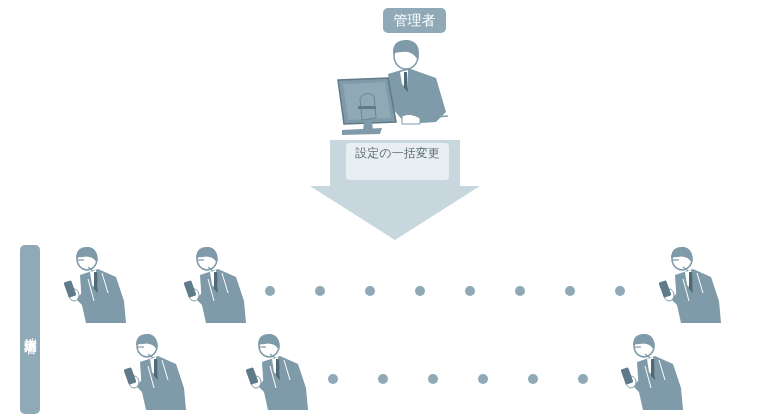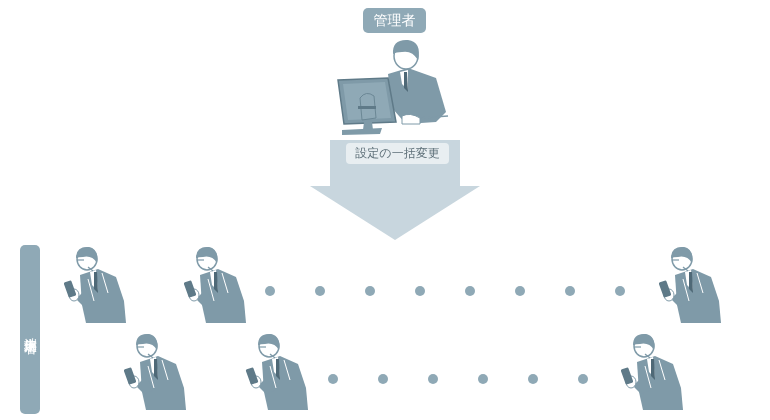--- a/index.html
+++ b/index.html
@@ -1,25 +1,25 @@
 <!DOCTYPE html>
 <html><head>
 <meta charset="utf-8">
 <style>
   html, body { margin: 0; padding: 0; background: #ffffff; }
   body { width: 770px; height: 420px; position: relative; overflow: hidden; font-family: "DejaVu Sans", sans-serif; }
   .abs { position: absolute; }
   .label-admin {
-    left: 363px; top: 8px; width: 63px; height: 25px;
+    left: 383px; top: 8px; width: 63px; height: 25px;
     background: #8fa9b6; border-radius: 5px; color: #fff;
     font-size: 14px; line-height: 25px; text-align: center;
   }
   .arrow { left: 310px; top: 140px; width: 170px; height: 100px; }
   .arrow-label {
-    left: 346px; top: 143px; width: 103px; height: 21px;
+    left: 346px; top: 143px; width: 103px; height: 37px;
     background: #e8eef1; border-radius: 4px; color: #5d6f78;
     font-size: 12px; line-height: 21px; text-align: center;
   }
   .label-users {
     left: 20px; top: 245px; width: 20px; height: 169px;
     background: #8fa9b6; border-radius: 5px; color: #fff;
     font-size: 13px; display: flex; align-items: center; justify-content: center;
   }
   .label-users span { writing-mode: vertical-rl; letter-spacing: 1px; }
   .dot { width: 10px; height: 10px; border-radius: 50%; background: #8fa9b6; }

